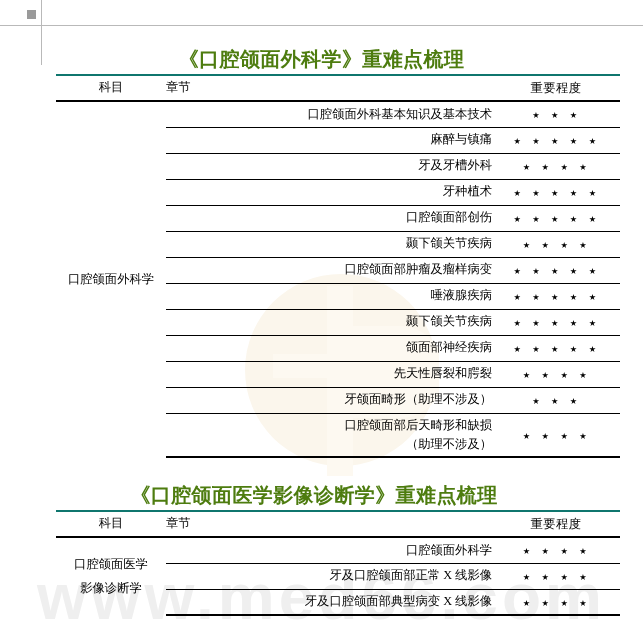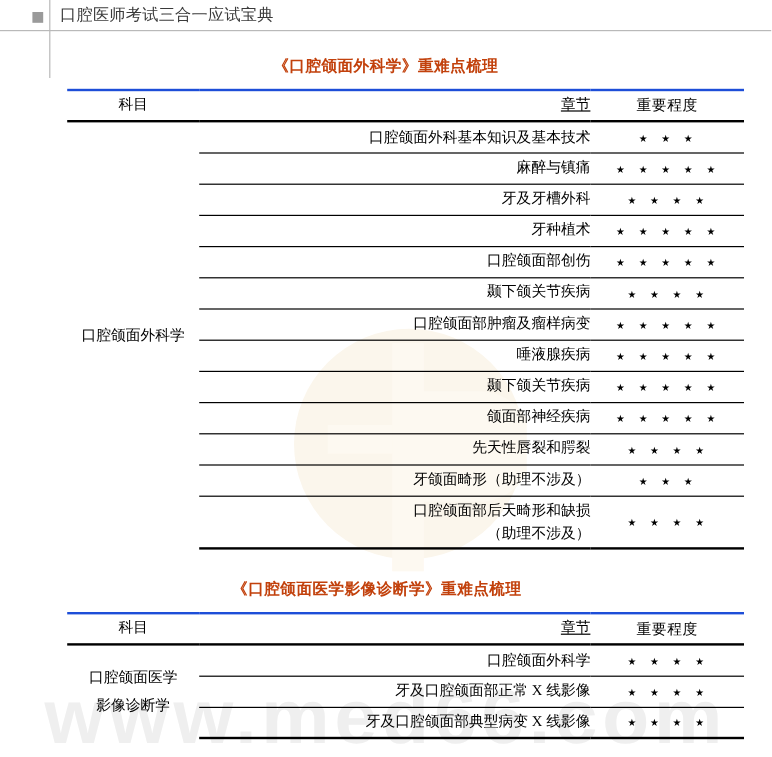--- a/index.html
+++ b/index.html
@@ -87,62 +87,62 @@
     white-space: nowrap;
   }
 
   
   .section { position: relative; z-index: 2; }
 
   .sec-title {
     text-align: center;
     font-family: "Liberation Sans", "DejaVu Sans", sans-serif;
     font-weight: bold;
-    font-size: 13px;
-    color: #c2410c;
+    font-size: 20px;
+    color: #4d7c0f;
     letter-spacing: 0.4px;
     white-space: nowrap;
   }
 
   table.grid {
     border-collapse: collapse;
     table-layout: fixed;
     background: transparent;
     font-size: 12.3px;
     color: #000;
   }
   table.grid td, table.grid th {
     border: 0;
     border-top: 1px solid #000;
     padding: 0;
     background: transparent;
     font-weight: normal;
   }
   table.grid tr:first-child td,
-  table.grid tr:first-child th { border-top: 2px solid #1d4ed8; }
+  table.grid tr:first-child th { border-top: 2px solid #0f766e; }
   table.grid tr.hdr th { border-bottom: 2px solid #000; }
   table.grid tr.last td { border-bottom: 2px solid #000; }
 
   .c-subject {
     width: 110px;
     text-align: center;
     vertical-align: middle;
     border-right: 1px solid #000;
     line-height: 1.55;
     padding: 2px 2px;
   }
   .c-chapter {
     width: 326px;
     text-align: right;
     vertical-align: middle;
     padding: 4px 0 4px 10px;
     border-right: 1px solid #000;
     line-height: 1.55;
   }
-  .c-chapter.ctr { text-align: right; padding-left: 0; text-decoration: underline; }
+  .c-chapter.ctr { text-align: left; padding-left: 0; }
   .c-level {
     width: 128px;
     text-align: center;
     vertical-align: middle;
     padding: 4px 0;
     letter-spacing: 2.5px;
     font-size: 11.5px;
     font-family: Liberation Mono, monospace;
   }
   .c-level.hdrtxt { letter-spacing: 0.5px; font-size: 12.3px; }
@@ -163,21 +163,20 @@
     <rect x="84" y="28" width="26" height="190" fill="#fdf9f1"></rect>
     <rect x="30" y="96" width="136" height="24" fill="#fdf9f1"></rect>
     <path d="M84 28 h26 v40 h46 a46 46 0 0 1 0 92 h-46 v58 h-26 z" fill="#fdf9f1"></path>
   </svg>
 
   <div class="wm-text">www.med66.com</div>
 
   <div class="doc-header"></div>
   <div class="hdr-bullet"></div>
   <div class="hdr-divider"></div>
-  <div class="hdr-title">口腔医师考试三合一应试宝典</div>
 
   <div class="section" style="position:absolute; left:0; top:46px; width:643px;">
     <div class="sec-title">《口腔颌面外科学》重难点梳理</div>
 
     <table class="grid" style="position:absolute; left:56px; top:28px; width:564px;">
       <tbody>
         <tr class="hdr row-hdr">
           <th class="c-subject">科目</th>
           <th class="c-chapter ctr">章节</th>
           <th class="c-level hdrtxt">重要程度</th>

